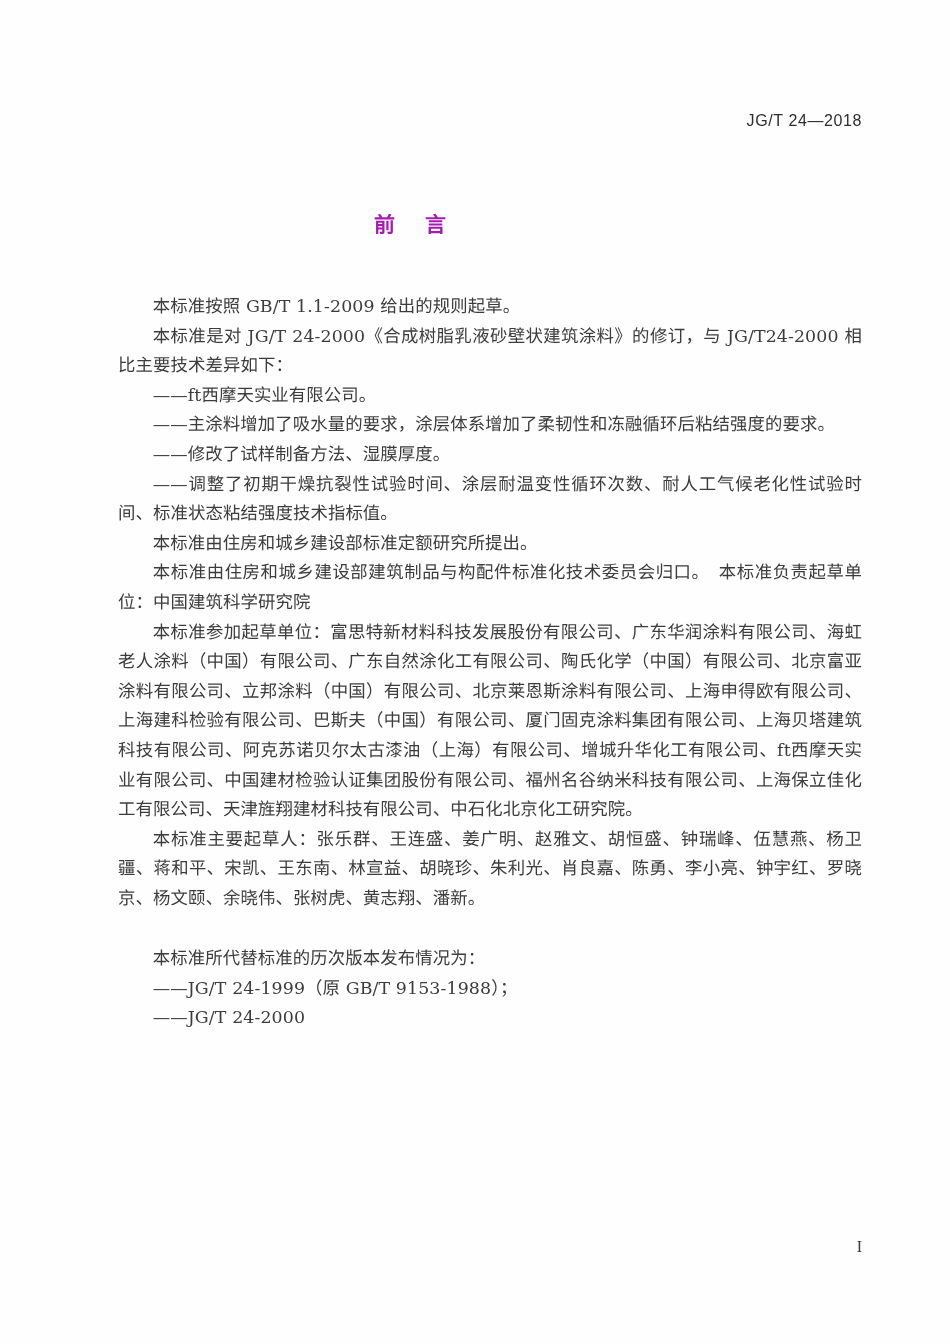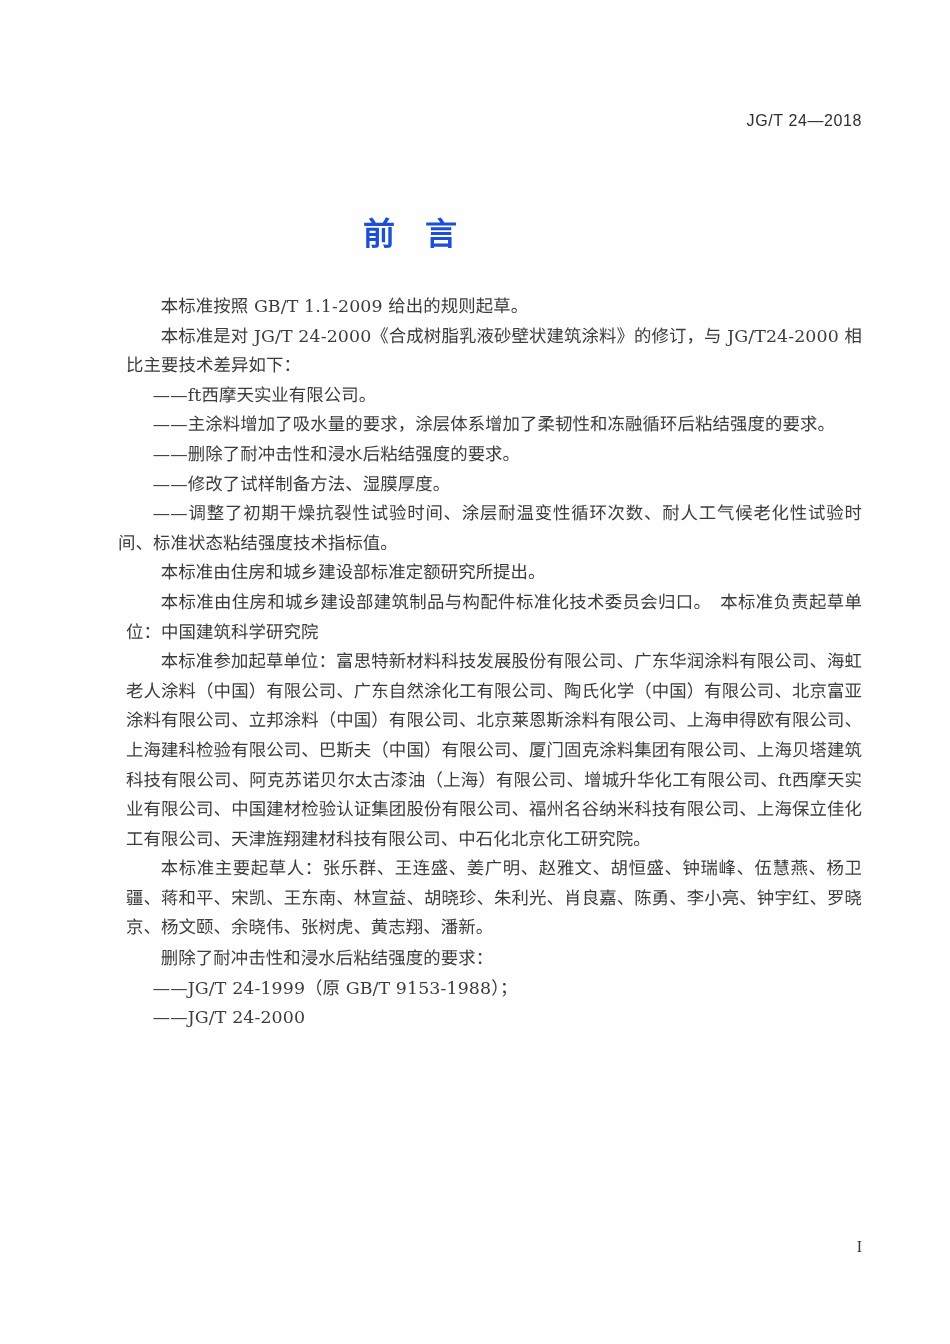--- a/index.html
+++ b/index.html
@@ -35,25 +35,25 @@
     white-space: nowrap;
   }
 
   
   .doc-title {
     position: absolute;
     top: 208px;
     left: 0;
     width: 820px;
     text-align: center;
-    font-size: 32px;
+    font-size: 21px;
     font-weight: 700;
     letter-spacing: 30px;
     text-indent: 30px;
-    color: #1d4ed8;
+    color: #a21caf;
     font-family: "DejaVu Sans", "Liberation Sans", sans-serif;
   }
 
   
   .body-block {
     position: absolute;
     top: 292px;
     left: 118px;
     width: 744px;
   }
@@ -62,21 +62,20 @@
     font-size: 17.4px;
     line-height: 29.6px;
     text-align: justify;
     text-justify: inter-ideograph;
     margin: 0;
     color: #3c3c3c;
     letter-spacing: 0.1px;
   }
   .para.indent {
     text-indent: 2em;
-    margin-left: 8px;
   }
   .para.dash {
     text-indent: 2em;
   }
 
   .tail-block {
     position: absolute;
     top: 944px;
     left: 118px;
     width: 744px;
@@ -99,30 +98,29 @@
 
   <div class="doc-header">JG/T 24—2018</div>
 
   <div class="doc-title">前言</div>
 
   <div class="body-block">
     <p class="para indent">本标准按照 GB/T 1.1-2009 给出的规则起草。</p>
     <p class="para indent">本标准是对 JG/T 24-2000《合成树脂乳液砂壁状建筑涂料》的修订，与 JG/T24-2000 相比主要技术差异如下：</p>
     <p class="para dash">——ft西摩天实业有限公司。</p>
     <p class="para dash">——主涂料增加了吸水量的要求，涂层体系增加了柔韧性和冻融循环后粘结强度的要求。</p>
-    <p class="para dash">——删除了耐冲击性和浸水后粘结强度的要求。</p>
     <p class="para dash">——修改了试样制备方法、湿膜厚度。</p>
     <p class="para dash">——调整了初期干燥抗裂性试验时间、涂层耐温变性循环次数、耐人工气候老化性试验时间、标准状态粘结强度技术指标值。</p>
     <p class="para indent">本标准由住房和城乡建设部标准定额研究所提出。</p>
     <p class="para indent">本标准由住房和城乡建设部建筑制品与构配件标准化技术委员会归口。　本标准负责起草单位：中国建筑科学研究院</p>
     <p class="para indent">本标准参加起草单位：富思特新材料科技发展股份有限公司、广东华润涂料有限公司、海虹老人涂料（中国）有限公司、广东自然涂化工有限公司、陶氏化学（中国）有限公司、北京富亚涂料有限公司、立邦涂料（中国）有限公司、北京莱恩斯涂料有限公司、上海申得欧有限公司、上海建科检验有限公司、巴斯夫（中国）有限公司、厦门固克涂料集团有限公司、上海贝塔建筑科技有限公司、阿克苏诺贝尔太古漆油（上海）有限公司、增城升华化工有限公司、ft西摩天实业有限公司、中国建材检验认证集团股份有限公司、福州名谷纳米科技有限公司、上海保立佳化工有限公司、天津旌翔建材科技有限公司、中石化北京化工研究院。</p>
     <p class="para indent">本标准主要起草人：张乐群、王连盛、姜广明、赵雅文、胡恒盛、钟瑞峰、伍慧燕、杨卫疆、蒋和平、宋凯、王东南、林宣益、胡晓珍、朱利光、肖良嘉、陈勇、李小亮、钟宇红、罗晓京、杨文颐、余晓伟、张树虎、黄志翔、潘新。</p>
   </div>
 
   <div class="tail-block">
-    <p class="para indent">删除了耐冲击性和浸水后粘结强度的要求：</p>
+    <p class="para indent">本标准所代替标准的历次版本发布情况为：</p>
     <p class="para dash">——JG/T 24-1999（原 GB/T 9153-1988）；</p>
     <p class="para dash">——JG/T 24-2000</p>
   </div>
 
   <div class="page-number">I</div>
 
 </div>
 
 </body></html>

